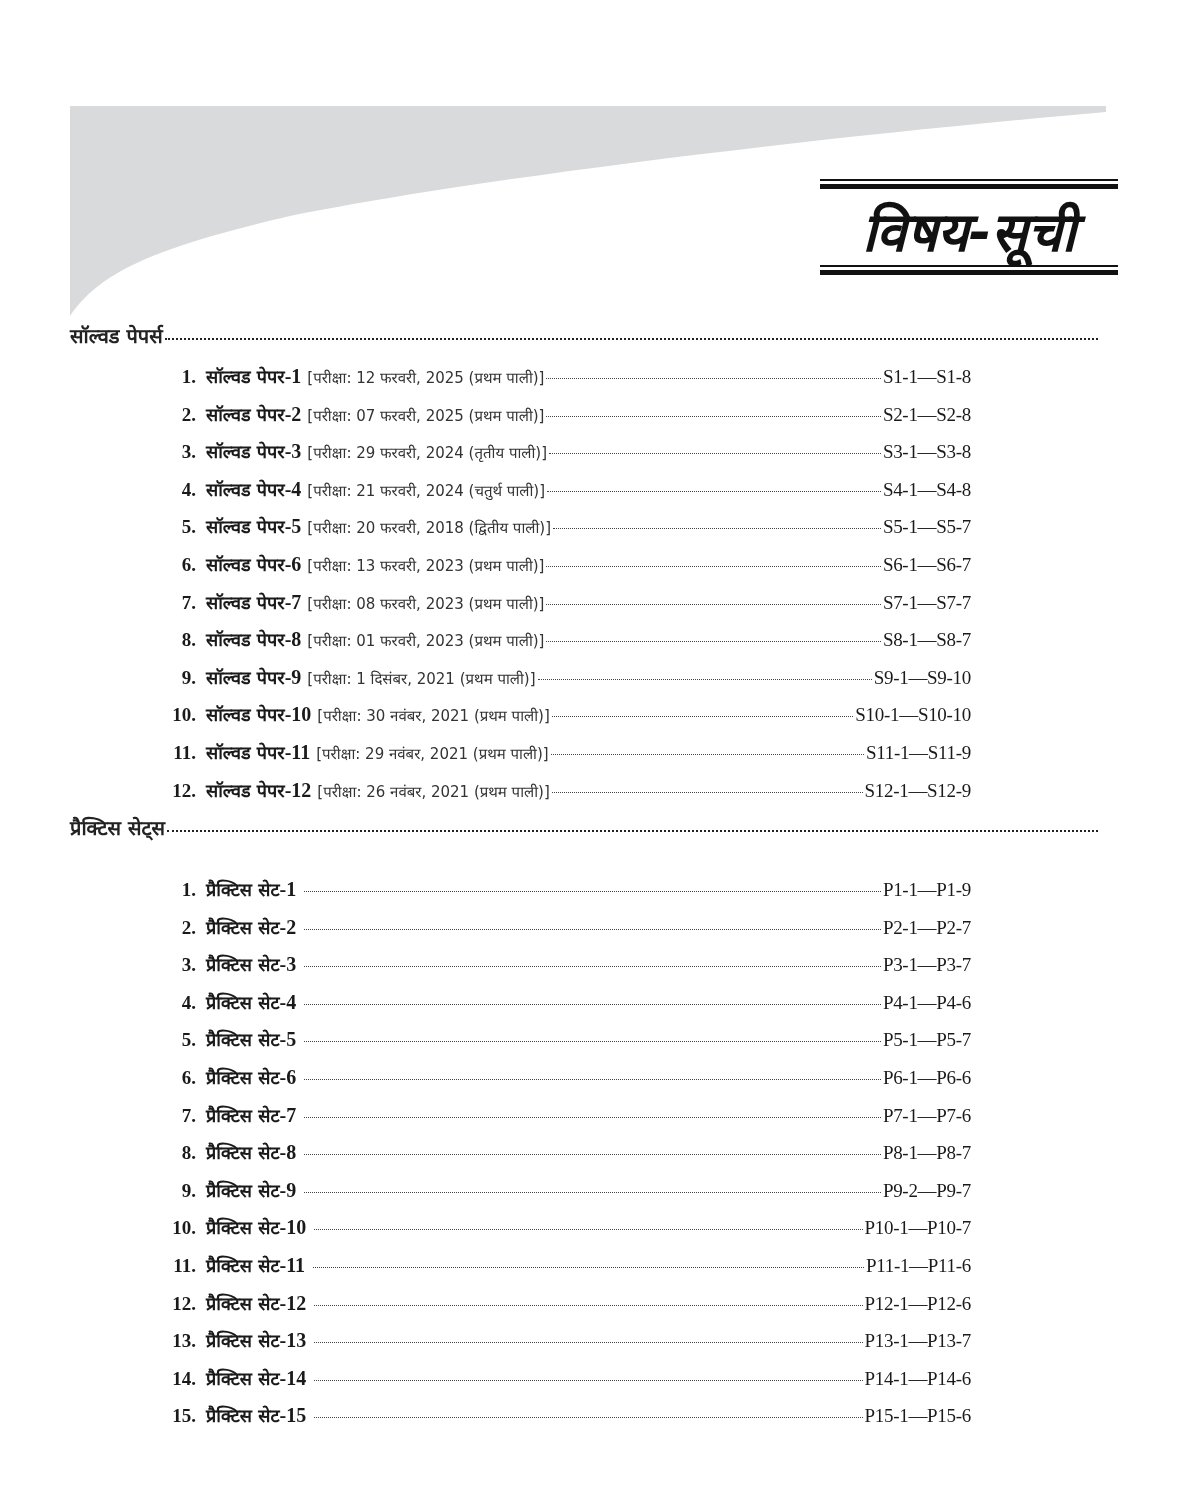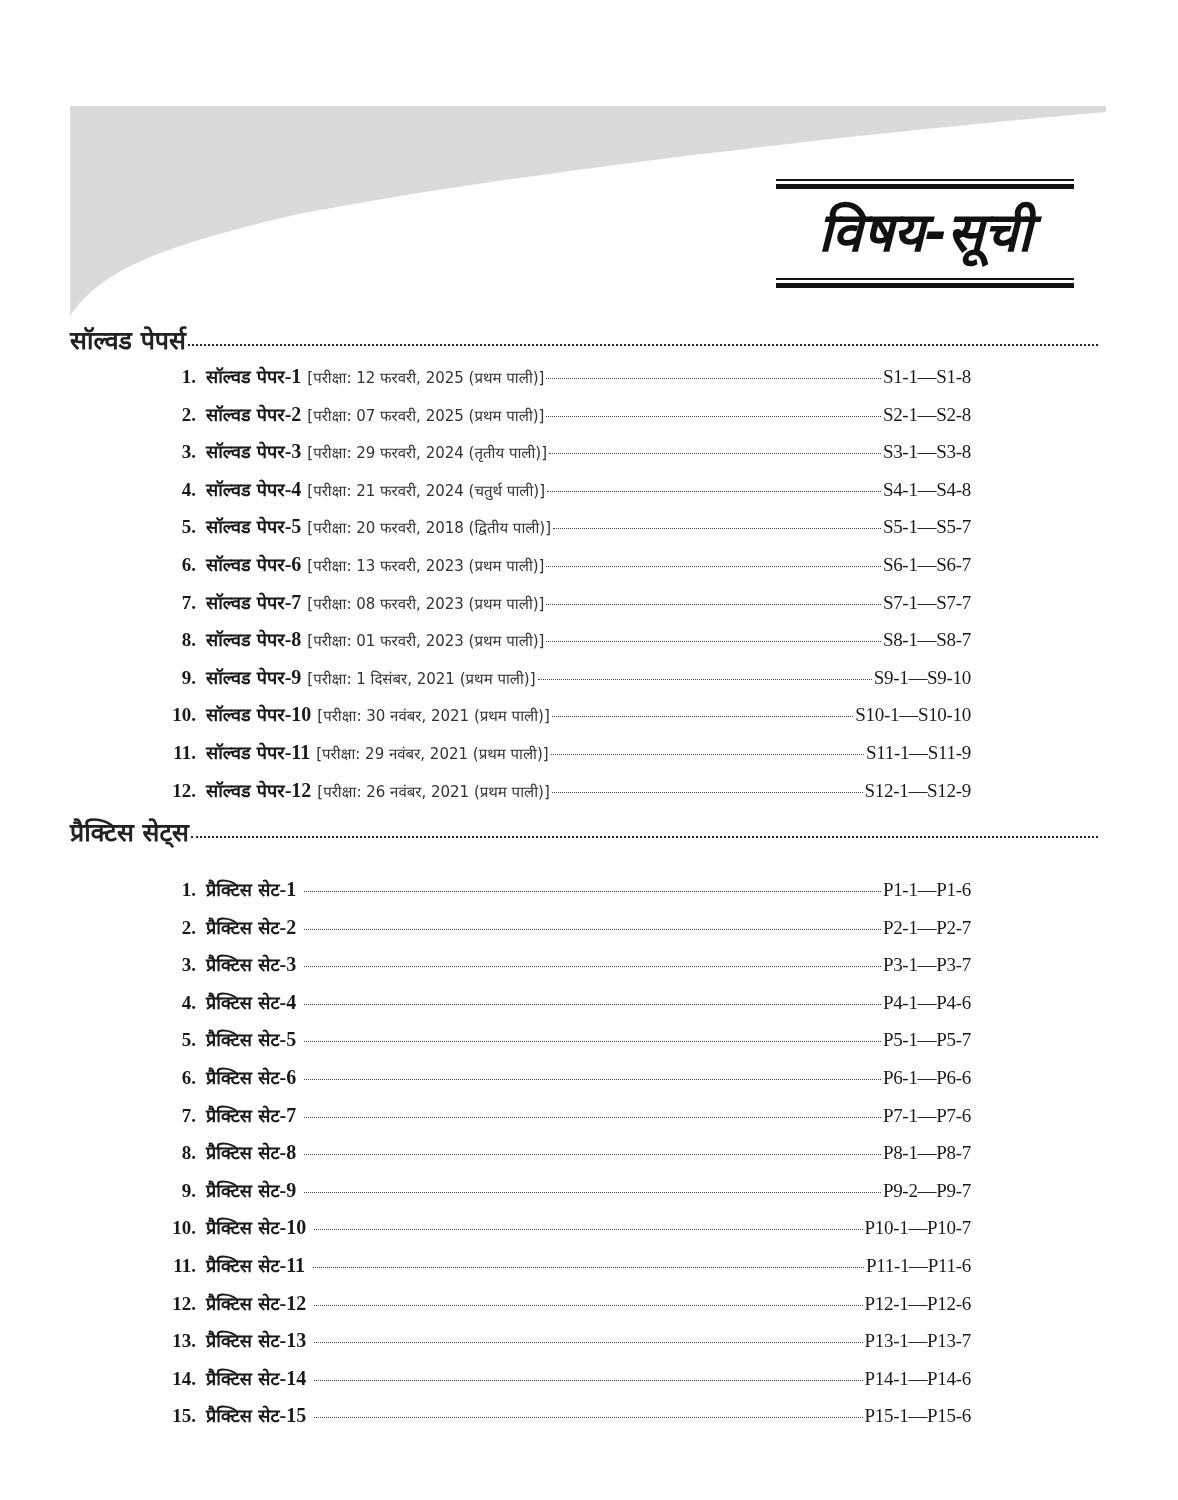--- a/index.html
+++ b/index.html
@@ -2,38 +2,38 @@
 <html><head>
   <meta charset="utf-8">
   <style>
     html, body { margin: 0; padding: 0; background: #ffffff; }
     body {
       width: 1178px; height: 1500px; position: relative; overflow: hidden;
       font-family: "Liberation Serif", "DejaVu Serif", serif; color: #1a1a1a;
     }
     .banner { position: absolute; left: 70px; top: 106px; width: 1036px; height: 210px; }
     .title-box {
-      position: absolute; left: 776px; top: 179px; width: 298px; height: 109px; text-decoration: underline;
+      position: absolute; left: 820px; top: 179px; width: 298px; height: 96px; text-decoration: underline;
     }
     .title-rule-top, .title-rule-bot { position: absolute; left: 0; width: 100%; }
     .title-rule-top { top: 0; }
     .title-rule-bot { bottom: 0; }
     .rule-thin { height: 2px; background: #111; }
     .rule-thick { height: 5px; background: #111; margin-top: 3px; }
     .title-rule-bot .rule-thick { margin-top: 3px; }
     .title-text {
       position: absolute; left: 0; right: 0; top: 14px; text-align: center;
       font-family: "DejaVu Sans", sans-serif; font-size: 54px; font-style: italic;
       font-weight: bold; color: #111; line-height: 80px;
     }
     .section-head {
       position: absolute; left: 70px; width: 1028px; display: flex; align-items: baseline;
     }
     .section-head .label {
-      font-family: "DejaVu Sans", sans-serif; font-size: 25px; font-weight: bold;
+      font-family: "DejaVu Sans", sans-serif; font-size: 20px; font-weight: bold;
       color: #222; white-space: nowrap;
     }
     .section-head .leader {
       flex: 1; border-bottom: 2px dotted #222; margin-left: 2px; height: 0; transform: translateY(-3px);
     }
     .entries { position: absolute; left: 160px; width: 811px; }
     .entry {
       display: flex; align-items: baseline; height: 37.6px; white-space: nowrap;
     }
     .entry .num {
@@ -166,21 +166,21 @@
   <span class="label">प्रैक्टिस सेट्स</span>
   <span class="leader"></span>
 </div>
 
 <div class="entries" id="sec1" style="top:877px;">
     <div class="entry">
       <span class="num">1.</span>
       <span class="name"><span>प्रैक्टिस सेट</span><span class="n">-1</span></span>
       <span class="detail"></span>
       <span class="leader"></span>
-      <span class="pages">P1-1—P1-6</span>
+      <span class="pages">P1-1—P1-9</span>
     </div>
     <div class="entry">
       <span class="num">2.</span>
       <span class="name"><span>प्रैक्टिस सेट</span><span class="n">-2</span></span>
       <span class="detail"></span>
       <span class="leader"></span>
       <span class="pages">P2-1—P2-7</span>
     </div>
     <div class="entry">
       <span class="num">3.</span>

